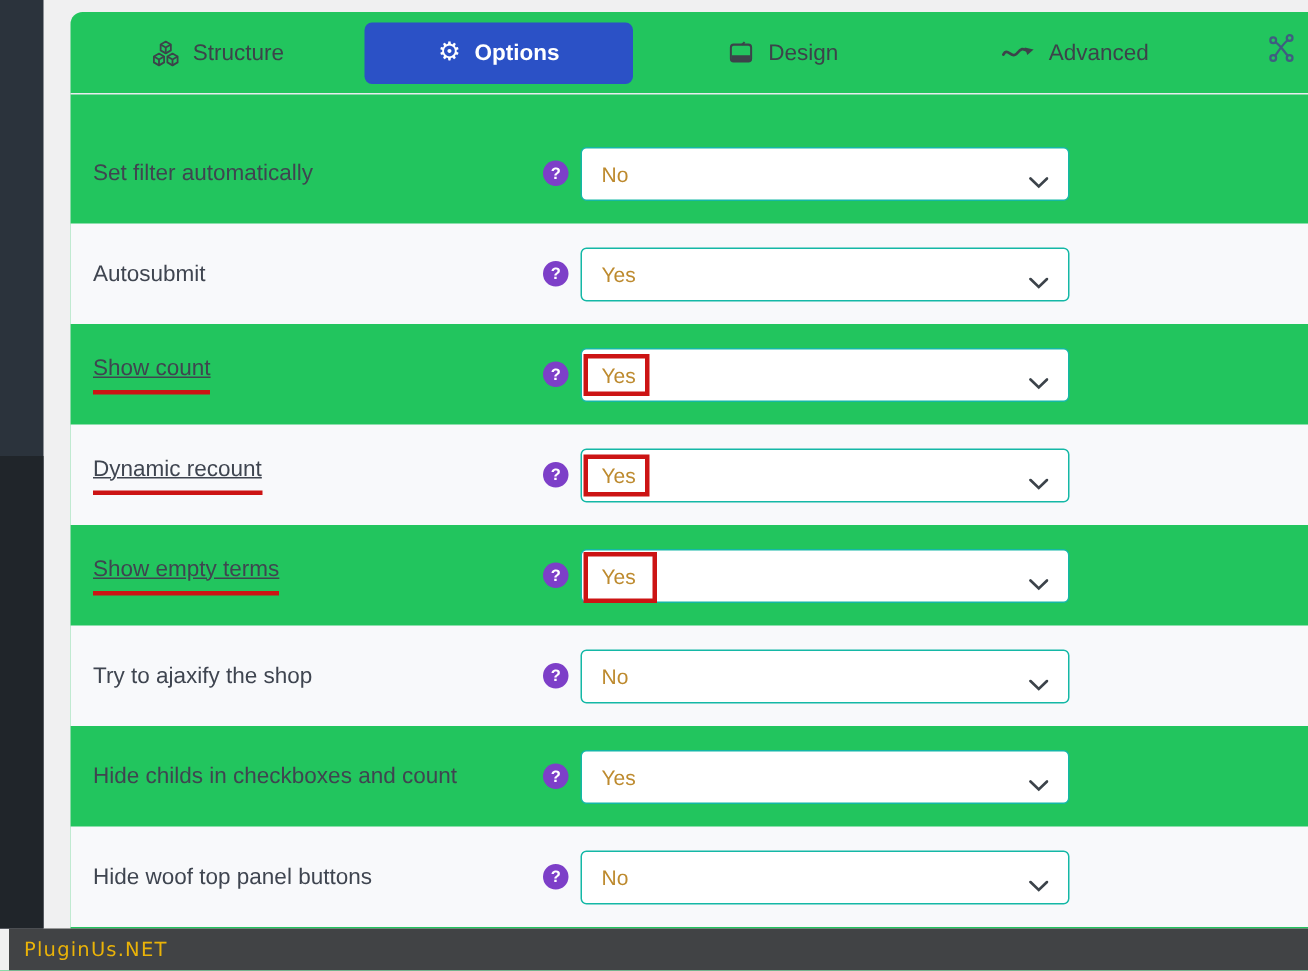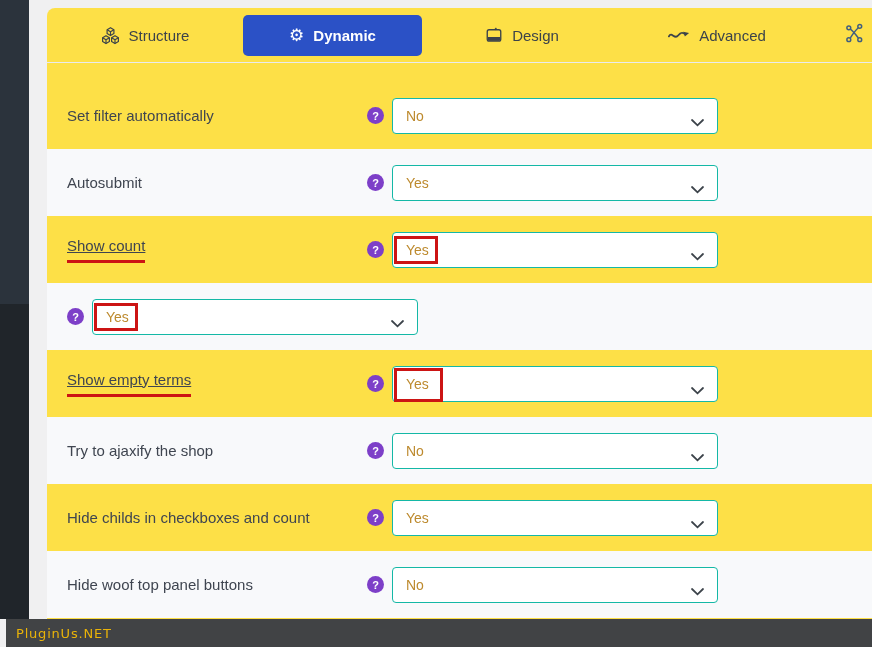--- a/index.html
+++ b/index.html
@@ -7,21 +7,21 @@
     width:872px;height:647px;position:relative;overflow:hidden;
     background:#f0f0f1;
     font-family:"Liberation Sans",sans-serif;
   }
   
   .sidebar{position:absolute;left:0;top:0;width:29px;height:619px;background:var(--c-sidebar_top,#2b333c);}
   .sidebar-lower{position:absolute;left:0;top:304px;width:29px;height:315px;background:var(--c-sidebar_bottom,#20252a);}
   
   .card{
     position:absolute;left:47px;top:8px;width:825px;height:611px;
-    background:#fde047;border-radius:8px 0 0 0;
+    background:#22c55e;border-radius:8px 0 0 0;
   }
   
   .tabbar{
     height:54px;display:flex;align-items:center;
     border-bottom:1px solid #e9ebef;
   }
   .tab{
     display:flex;align-items:center;justify-content:center;gap:9px;
     color:#3c434a;font-size:15px;height:100%;cursor:pointer;white-space:nowrap;
   }
@@ -32,21 +32,21 @@
     background:var(--c-accent,#2b51c6);color:#fff;border-radius:5px;
     height:41px;width:179px;font-weight:bold;
   }
   .tab .tab-icon{display:flex;align-items:center;}
   .gear-glyph{font-family:"DejaVu Sans",sans-serif;font-size:17px;line-height:1;color:#fff;}
   .tab-network{margin-left:auto;margin-right:7px;display:flex;align-items:center;cursor:pointer;}
   
   .rows{padding-top:19px;}
   .row{
     height:67px;display:flex;align-items:center;
-    padding-left:20px;position:relative;box-sizing:border-box;
+    padding-left:15px;position:relative;box-sizing:border-box;
   }
   .row.alt{background:var(--c-row_alt,#f8f9fb);}
   .row-label{width:300px;font-size:15px;color:#3f4550;flex:none;}
   .label-text{display:inline-block;}
   .label-text.underlined{
     border-bottom:3px solid var(--c-red,#cc1414);
     padding-bottom:6px;
     text-decoration:underline;
   }
   .help{
@@ -101,21 +101,21 @@
           <use href="#cube" transform="translate(5.5,0.5)"></use>
           <use href="#cube" transform="translate(1,8.5)"></use>
           <use href="#cube" transform="translate(10,8.5)"></use>
         </svg>
       </span>
       <span>Structure</span>
     </div>
 
     <div class="tab active">
       <span class="tab-icon gear-glyph">⚙</span>
-      <span>Dynamic</span>
+      <span>Options</span>
     </div>
 
     <div class="tab tab-design">
       <span class="tab-icon">
         <svg width="18" height="18" viewBox="0 0 24 24">
           <rect x="3" y="5" width="18" height="15" rx="2.5" fill="none" stroke="#3c434a" stroke-width="1.8"></rect>
           <path d="M3.8 14.5h16.4v3.5a1.8 1.8 0 0 1-1.8 1.8H5.6a1.8 1.8 0 0 1-1.8-1.8z" fill="#3c434a"></path>
           <path d="M13 5l2.2-2.2" stroke="#3c434a" stroke-width="1.8" fill="none"></path>
         </svg>
       </span>
@@ -190,20 +190,23 @@
       <span class="chev">
         <svg width="13" height="8" viewBox="0 0 13 8">
           <path d="M1 1l5.5 5.3L12 1" stroke="#3c434a" stroke-width="1.8" fill="none" stroke-linecap="round"></path>
         </svg>
       </span>
       <div class="redbox small"></div>
     </div>
   </div>
 
   <div class="row alt">
+    <div class="row-label">
+      <span class="label-text underlined">Dynamic recount</span>
+    </div>
     <span class="help">?</span>
     <div class="select">
       <span class="select-value">Yes</span>
       <span class="chev">
         <svg width="13" height="8" viewBox="0 0 13 8">
           <path d="M1 1l5.5 5.3L12 1" stroke="#3c434a" stroke-width="1.8" fill="none" stroke-linecap="round"></path>
         </svg>
       </span>
       <div class="redbox small"></div>
     </div>

